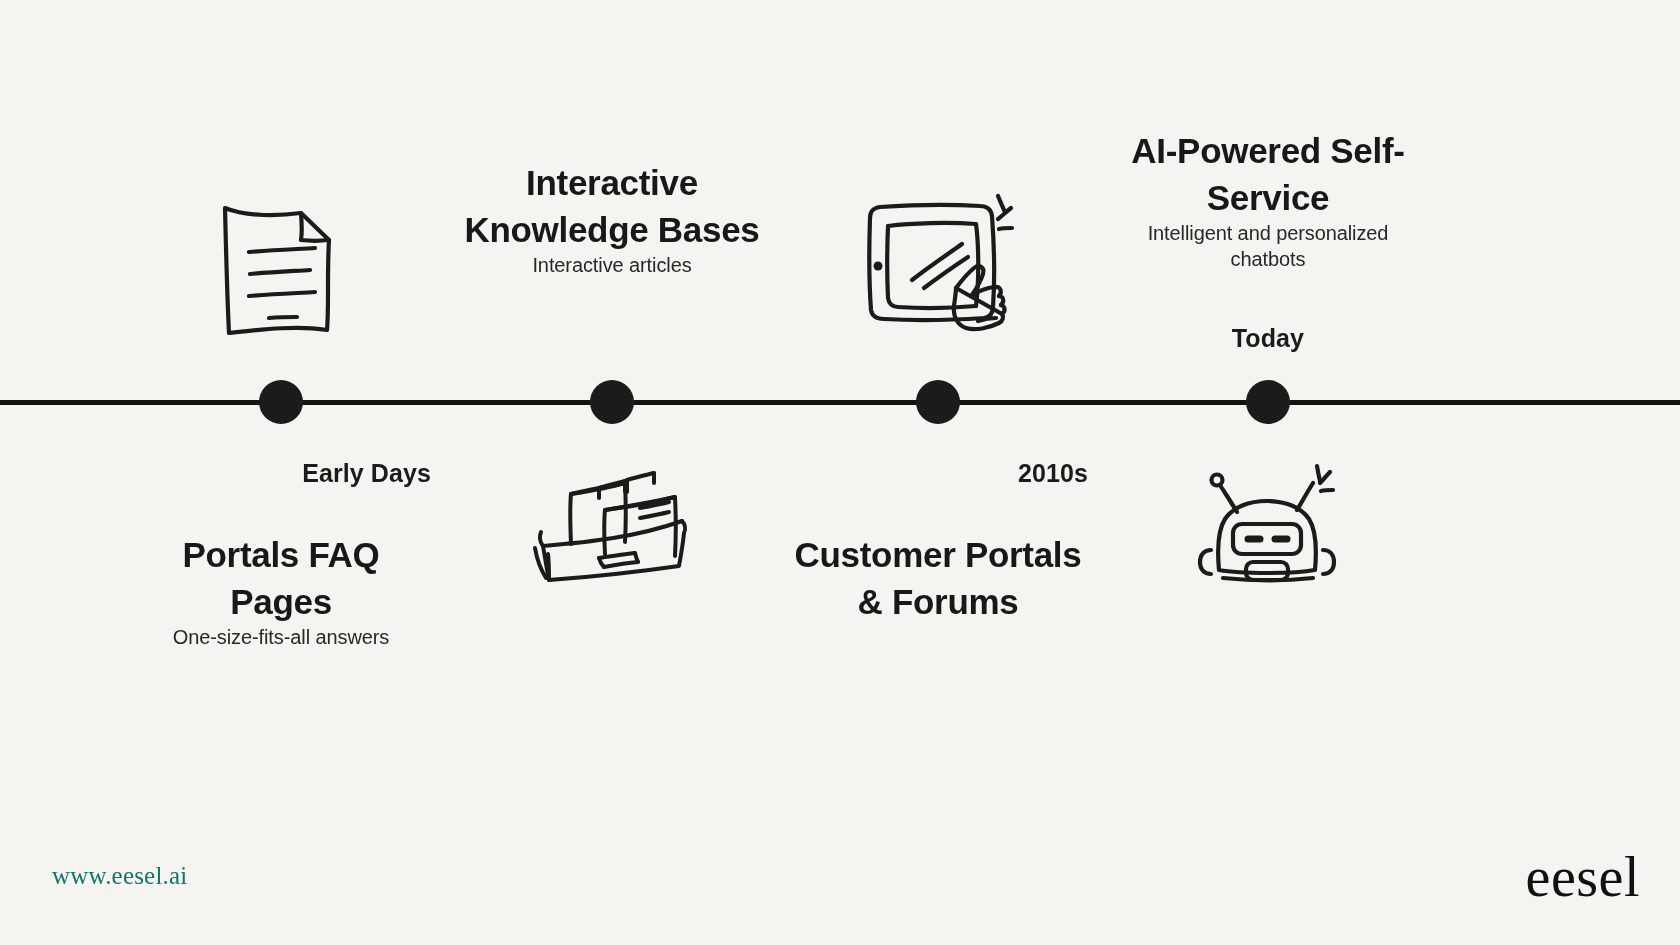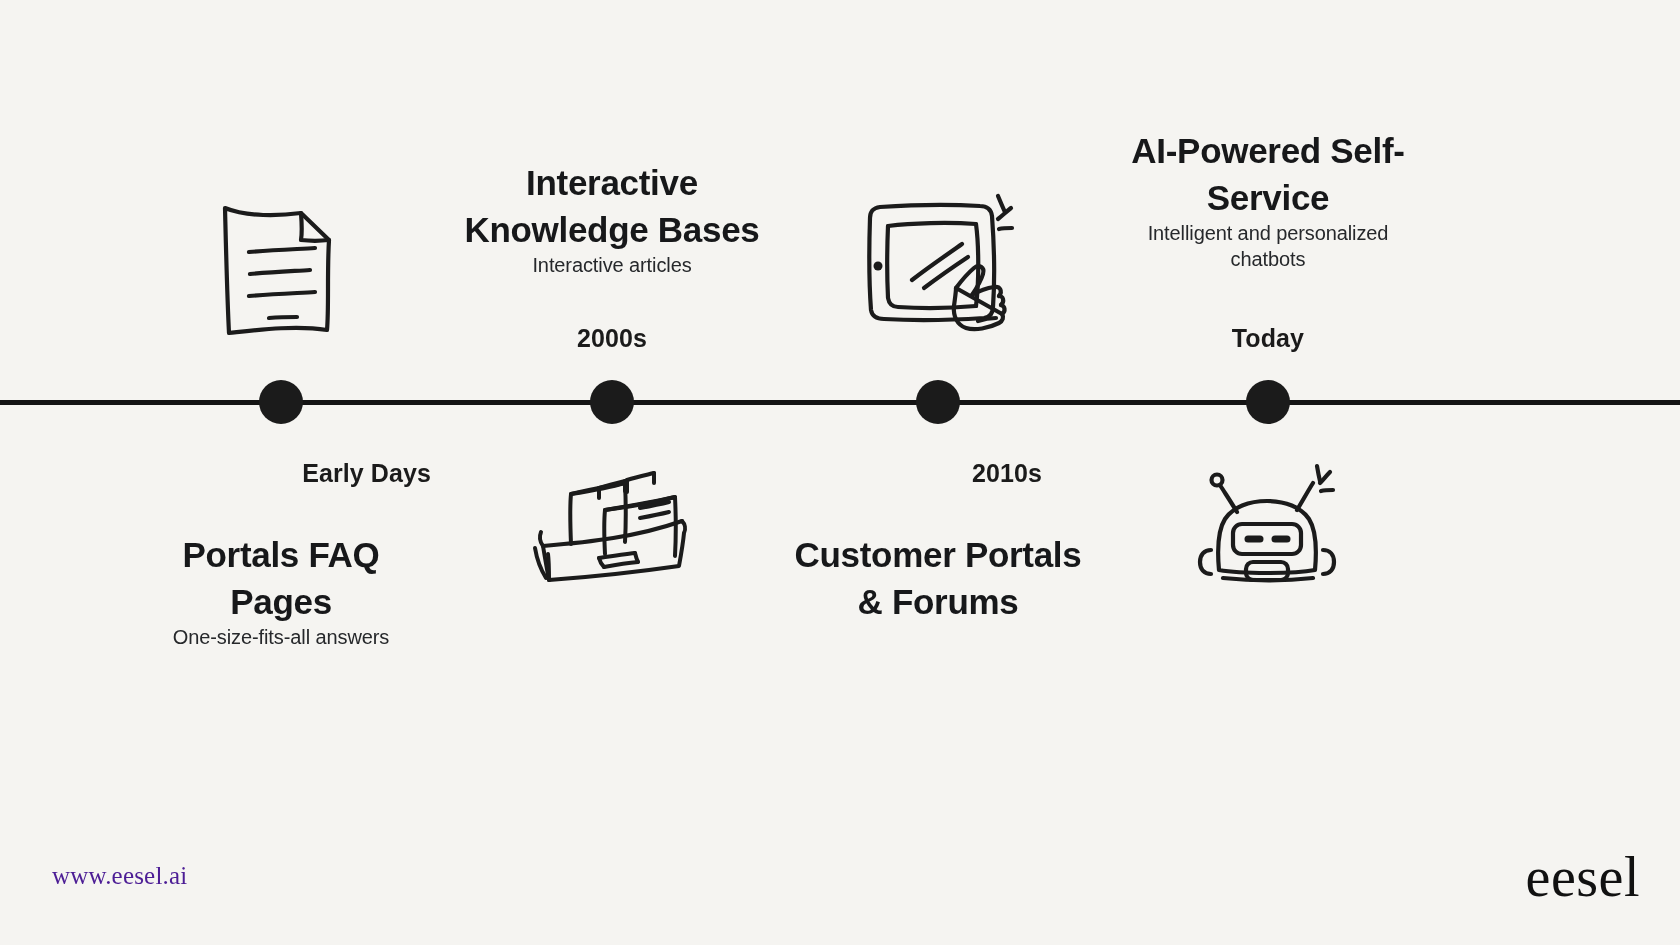--- a/index.html
+++ b/index.html
@@ -91,21 +91,21 @@
   .era-above  { position: absolute; width: 300px; margin-left: -150px; text-align: center; }
   .era-below  { position: absolute; width: 300px; margin-left: -150px; text-align: right; }
 
   
   .site-url {
     position: absolute;
     left: 52px;
     bottom: 55px;
     font-family: "Liberation Serif", serif;
     font-size: 25px;
-    color: #4c1d95;
+    color: #0f766e;
     letter-spacing: 0.2px;
   }
 
   .brand-logo {
     position: absolute;
     right: 40px;
     bottom: 40px;
     font-family: "Liberation Serif", serif;
     font-size: 56px;
     line-height: 1;
@@ -143,23 +143,20 @@
   <div class="milestone" style="left:281px; top:532px;">
     <div class="title">Portals FAQ Pages</div>
     <div class="subtitle">One-size-fits-all answers</div>
   </div>
 
   <div class="milestone" style="left:612px; top:160px;">
     <div class="title">Interactive Knowledge Bases</div>
     <div class="subtitle">Interactive articles</div>
   </div>
 
-  <div class="era-above" style="left:612px; top:325px;">
-    <span class="era">2000s</span>
-  </div>
 
   <div class="icon-wrap" style="position:absolute; left:612px; top:462px; width:300px; margin-left:-150px;">
     <svg width="170" height="125" viewBox="0 0 170 125" fill="none" stroke="#1b1b1b" stroke-width="4" stroke-linecap="round" stroke-linejoin="round">
 
       <path d="M44 82 C43 57 43 42 44 32 C64 27 82 24 98 21 C99 42 99 62 98 80"></path>
       <path d="M44 32 C63 29 81 26 98 21"></path>
       <path d="M72 26 C82 23 90 21 98 19"></path>
       <path d="M72 26 C72 30 72 33 72 36"></path>
       <path d="M98 19 C98 23 98 26 98 29"></path>
 
@@ -206,21 +203,21 @@
 
       <path d="M100 100 C106 92 112 85 118 80 C123 76 129 79 127 86 C125 93 120 101 116 107"></path>
       <path d="M116 107 C123 103 131 100 138 99 C144 98 147 103 143 108"></path>
       <path d="M143 108 C147 108 149 113 145 117"></path>
       <path d="M145 117 C149 118 150 123 146 126"></path>
       <path d="M146 126 C148 129 147 133 143 135 C133 140 119 143 110 140 C101 137 97 128 98 118 C99 110 100 104 100 100 Z"></path>
       <path d="M122 133 C128 131 134 130 140 130"></path>
     </svg>
   </div>
 
-  <div class="era-below" style="left:892px; top:460px;">
+  <div class="era-below" style="left:938px; top:460px;">
     <span class="era">2010s</span>
   </div>
 
   <div class="milestone" style="left:938px; top:532px;">
     <div class="title">Customer Portals &amp; Forums</div>
   </div>
 
   <div class="milestone" style="left:1268px; top:128px;">
     <div class="title">AI-Powered Self-Service</div>
     <div class="subtitle">Intelligent and personalized chatbots</div>

